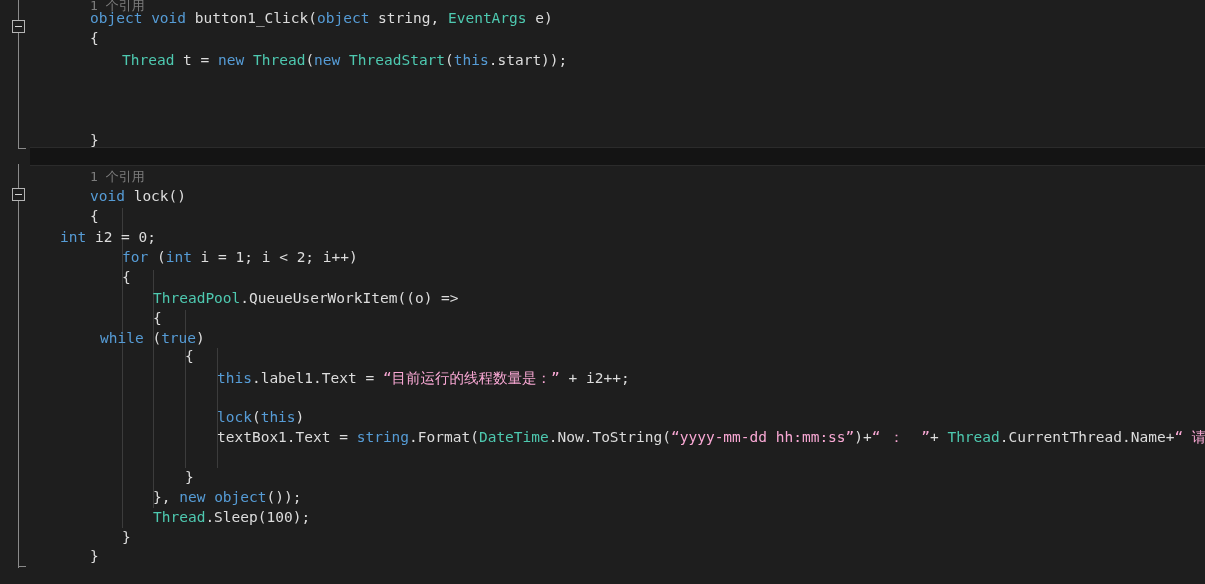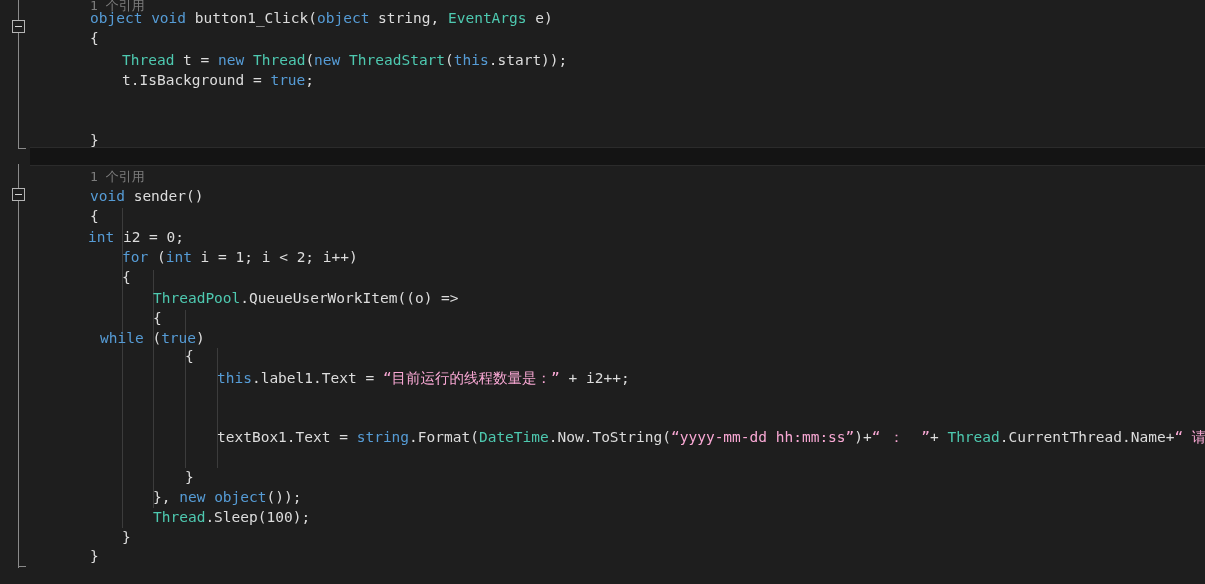--- a/index.html
+++ b/index.html
@@ -125,33 +125,33 @@
 
   <div class="code-surface" id="code-surface">
       <div class="indent-guide" style="left: 122px; top: 208px; height: 320px;"></div>
       <div class="indent-guide" style="left: 153px; top: 270px; height: 238px;"></div>
       <div class="indent-guide" style="left: 185px; top: 310px; height: 158px;"></div>
       <div class="indent-guide" style="left: 217px; top: 348px; height: 120px;"></div>
       <div class="line codelens" style="top: -4px; padding-left: 90px;"><span class="codelens">1 个引用</span></div>
       <div class="line" style="top: 8px; padding-left: 90px;"><span class="kw">object</span><span class="plain"> </span><span class="kw">void</span><span class="plain"> button1_Click(</span><span class="kw">object</span><span class="plain"> string, </span><span class="type">EventArgs</span><span class="plain"> e)</span></div>
       <div class="line" style="top: 28px; padding-left: 90px;"><span class="plain">{</span></div>
       <div class="line" style="top: 50px; padding-left: 122px;"><span class="type">Thread</span><span class="plain"> t = </span><span class="kw">new</span><span class="plain"> </span><span class="type">Thread</span><span class="plain">(</span><span class="kw">new</span><span class="plain"> </span><span class="type">ThreadStart</span><span class="plain">(</span><span class="kw">this</span><span class="plain">.start));</span></div>
-      <div class="line" style="top: 70px; padding-left: 122px;"><span class="plain">t.IsBackground = </span><span class="kw">true</span><span class="plain">;</span></div>
       <div class="line" style="top: 130px; padding-left: 90px;"><span class="plain">}</span></div>
       <div class="line codelens" style="top: 167px; padding-left: 90px;"><span class="codelens">1 个引用</span></div>
-      <div class="line" style="top: 186px; padding-left: 90px;"><span class="kw">void</span><span class="plain"> sender()</span></div>
+      <div class="line" style="top: 186px; padding-left: 90px;"><span class="kw">void</span><span class="plain"> lock()</span></div>
       <div class="line" style="top: 206px; padding-left: 90px;"><span class="plain">{</span></div>
-      <div class="line" style="top: 227px; padding-left: 88px;"><span class="kw">int</span><span class="plain"> i2 = 0;</span></div>
+      <div class="line" style="top: 227px; padding-left: 60px;"><span class="kw">int</span><span class="plain"> i2 = 0;</span></div>
       <div class="line" style="top: 247px; padding-left: 122px;"><span class="kw">for</span><span class="plain"> (</span><span class="kw">int</span><span class="plain"> i = 1; i &lt; 2; i++)</span></div>
       <div class="line" style="top: 267px; padding-left: 122px;"><span class="plain">{</span></div>
       <div class="line" style="top: 288px; padding-left: 153px;"><span class="type">ThreadPool</span><span class="plain">.QueueUserWorkItem((o) =&gt;</span></div>
       <div class="line" style="top: 308px; padding-left: 153px;"><span class="plain">{</span></div>
       <div class="line" style="top: 328px; padding-left: 100px;"><span class="kw">while</span><span class="plain"> (</span><span class="kw">true</span><span class="plain">)</span></div>
       <div class="line" style="top: 346px; padding-left: 185px;"><span class="plain">{</span></div>
       <div class="line" style="top: 368px; padding-left: 217px;"><span class="kw">this</span><span class="plain">.label1.Text = </span><span class="str">“目前运行的线程数量是：”</span><span class="plain"> + i2++;</span></div>
+      <div class="line" style="top: 407px; padding-left: 217px;"><span class="kw">lock</span><span class="plain">(</span><span class="kw">this</span><span class="plain">)</span></div>
       <div class="line" style="top: 427px; padding-left: 217px;"><span class="plain">textBox1.Text = </span><span class="kw">string</span><span class="plain">.Format(</span><span class="type">DateTime</span><span class="plain">.Now.ToString(</span><span class="str">“yyyy-mm-dd hh:mm:ss”</span><span class="plain">)+</span><span class="str">“ ：  ”</span><span class="plain">+ </span><span class="type">Thread</span><span class="plain">.CurrentThread.Name+</span><span class="str">“ 请求成功 .\r”</span></div>
       <div class="line" style="top: 467px; padding-left: 185px;"><span class="plain">}</span></div>
       <div class="line" style="top: 487px; padding-left: 153px;"><span class="plain">}, </span><span class="kw">new</span><span class="plain"> </span><span class="kw">object</span><span class="plain">());</span></div>
       <div class="line" style="top: 507px; padding-left: 153px;"><span class="type">Thread</span><span class="plain">.Sleep(100);</span></div>
       <div class="line" style="top: 527px; padding-left: 122px;"><span class="plain">}</span></div>
       <div class="line" style="top: 546px; padding-left: 90px;"><span class="plain">}</span></div>
     </div>
 
 </div>
 

